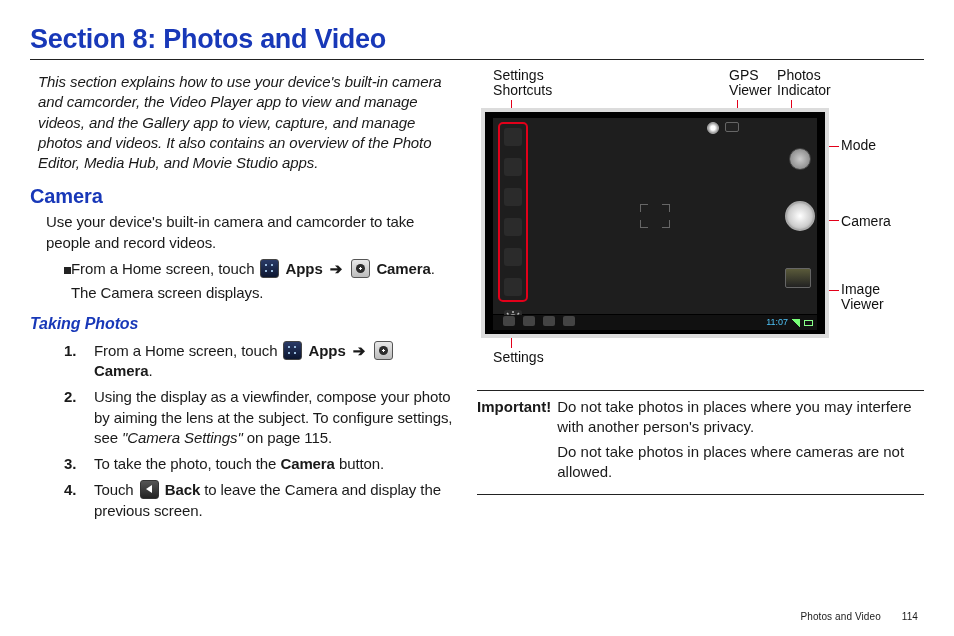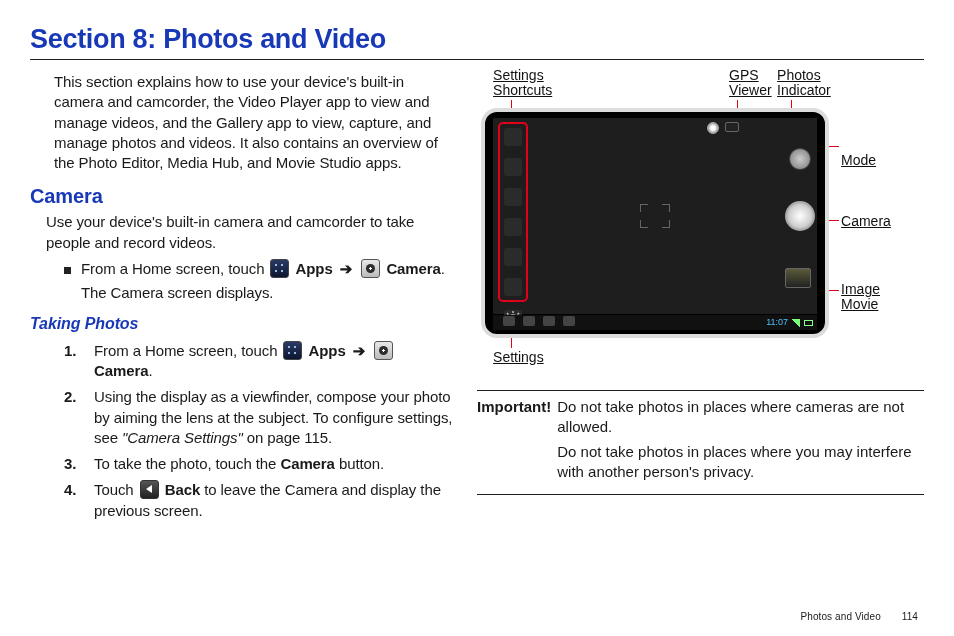--- a/index.html
+++ b/index.html
@@ -2,25 +2,25 @@
 <html><head>
   <meta charset="utf-8">
   <style>
     * { margin: 0; padding: 0; box-sizing: border-box; }
     body { font-family: "Helvetica Neue", Arial, sans-serif; background: #fff; color: #1a1a1a; width: 954px; height: 636px; position: relative; padding: 24px 30px 16px 30px; }
     .title { color: #1838b8; font-size: 27px; font-weight: 700; letter-spacing: -0.3px; margin-bottom: 4px; }
     .rule { border: 0; border-top: 1.5px solid #222; margin-bottom: 12px; }
     .cols { display: flex; gap: 20px; }
     .left { width: 430px; font-size: 15px; line-height: 1.35; letter-spacing: -0.1px; }
     .right { width: 450px; font-size: 15px; line-height: 1.35; }
-    .intro { margin: 0 0 10px 24px; }
+    .intro { margin: 0 0 10px 8px; font-style: italic; }
     .h2 { color: #1838b8; font-size: 20px; font-weight: 700; margin: 2px 0 2px 0; }
     .h3 { color: #1838b8; font-size: 16px; font-style: italic; font-weight: 700; margin: 10px 0 2px 0; }
     .body-ind { margin-left: 16px; }
-    .bullet-row { display: flex; align-items: baseline; gap: 10px; margin-left: 34px; margin-top: 6px; }
+    .bullet-row { display: flex; align-items: baseline; margin-left: 34px; margin-top: 6px; }
     .sq { width: 7px; height: 7px; background: #222; display: inline-block; flex: 0 0 auto; margin-top: 5px; }
     .step { display: flex; align-items: baseline; gap: 8px; margin-left: 34px; margin-top: 6px; }
     .step-num { font-weight: 700; width: 22px; flex: 0 0 auto; }
     .step-text { flex: 1; }
     .inline-line { display: inline-block; }
     .apps-icon, .camera-icon, .back-icon { display: inline-block; width: 19px; height: 19px; vertical-align: -4px; border-radius: 3px; margin: 0 2px; }
     .apps-icon { background: linear-gradient(#2a3a66,#0c1630); border: 1px solid #444; position: relative; }
     .apps-icon::before { content: ""; position: absolute; left: 2px; top: 2px; right: 2px; bottom: 2px;
       background-image:
         radial-gradient(circle, #9bd 1.2px, transparent 1.3px),
@@ -32,22 +32,22 @@
       background-size: 6px 6px; background-repeat: repeat; }
     .camera-icon { background: linear-gradient(#e8e8e8,#bcbcbc); border: 1px solid #555; position: relative; }
     .camera-icon::before { content: ""; position: absolute; left: 4px; top: 4px; width: 9px; height: 9px; border-radius: 50%; background: radial-gradient(circle, #fff 20%, #333 22%, #222 100%); }
     .back-icon { background: linear-gradient(#555,#222); border: 1px solid #333; position: relative; }
     .back-icon::before { content: ""; position: absolute; left: 5px; top: 4px; width: 0; height: 0; border-top: 4.5px solid transparent; border-bottom: 4.5px solid transparent; border-right: 6px solid #fff; }
     .arrow-sep { font-weight: 700; margin: 0 3px; }
     em.ref { font-style: italic; }
 
     
     .diagram { position: relative; width: 430px; height: 310px; margin-left: 4px; }
-    .label { position: absolute; font-size: 14px; line-height: 1.1; color: #111; text-decoration: underline; }
-    .dev { position: absolute; left: 0; top: 36px; width: 348px; height: 230px; background: #000; border: 4px solid #dcdcdc; border-radius: 16px; overflow: hidden; }
+    .label { position: absolute; font-size: 14px; line-height: 1.1; color: #111; }
+    .dev { position: absolute; left: 0; top: 36px; width: 348px; height: 230px; background: #000; border: 4px solid #dcdcdc; border-radius: 0; overflow: hidden; }
     .dev-inner { position: absolute; left: 8px; top: 6px; right: 8px; bottom: 20px; background: #1e1e1e; }
     .statusbar { position: absolute; left: 8px; right: 8px; bottom: 4px; height: 15px; background: #111; display: flex; align-items: center; justify-content: flex-end; padding: 0 4px; gap: 4px; }
     .statusbar .time { color: #4fc3f7; font-size: 9px; }
     .statusbar .batt { width: 9px; height: 6px; border: 1px solid #8f8; }
     .statusbar .sig { width: 8px; height: 8px; background: linear-gradient(to top right, transparent 49%, #7f7 50%); }
     .softkeys { position: absolute; left: 10px; bottom: 4px; display: flex; gap: 8px; }
     .sk { width: 12px; height: 10px; background: #444; border-radius: 2px; }
     .left-strip { position: absolute; left: 5px; top: 4px; width: 30px; height: 180px; border: 2px solid #e2001a; border-radius: 5px; }
     .li { position: absolute; left: 11px; width: 18px; height: 18px; border-radius: 3px; background: #2b2b2b; }
     .gear-li { top: 192px; }
@@ -145,24 +145,24 @@
   <div class="right">
     <div class="diagram">
 
       <div class="label" style="left:12px; top:-4px; white-space:pre;">Settings
 Shortcuts</div>
       <div class="label" style="left:248px; top:-4px; white-space:pre;">GPS
 Viewer</div>
       <div class="label" style="left:296px; top:-4px; white-space:pre;">Photos
 Indicator</div>
 
-      <div class="label" style="left:360px; top:81px;">Mode</div>
+      <div class="label" style="left:360px; top:66px;">Mode</div>
       <div class="label" style="left:360px; top:142px;">Camera</div>
       <div class="label" style="left:360px; top:210px; white-space:pre;">Image
-Movie</div>
+Viewer</div>
       <div class="label" style="left:12px; top:278px;">Settings</div>
 
       <div class="leader v" style="left:30px; top:28px; height:12px;"></div>
       <div class="leader v" style="left:256px; top:28px; height:14px;"></div>
       <div class="leader v" style="left:310px; top:28px; height:14px;"></div>
       <div class="leader" style="left:340px; top:74px; width:18px;"></div>
       <div class="leader" style="left:340px; top:148px; width:18px;"></div>
       <div class="leader" style="left:340px; top:218px; width:18px;"></div>
       <div class="leader v" style="left:30px; top:246px; height:30px;"></div>
 
@@ -213,22 +213,22 @@
           <span class="sig"></span>
           <span class="batt"></span>
         </div>
       </div>
     </div>
 
     <hr class="rule2">
     <div class="important">
       <span class="label-b">Important!</span>
       <div class="itext">
+        <p>Do not take photos in places where you may interfere with another person's privacy.</p>
         <p>Do not take photos in places where cameras are not allowed.</p>
-        <p>Do not take photos in places where you may interfere with another person's privacy.</p>
       </div>
     </div>
     <hr class="rule2">
   </div>
 </div>
 
 <div class="footer">
   <span>Photos and Video</span>
   <span class="pg">114</span>
 </div>

